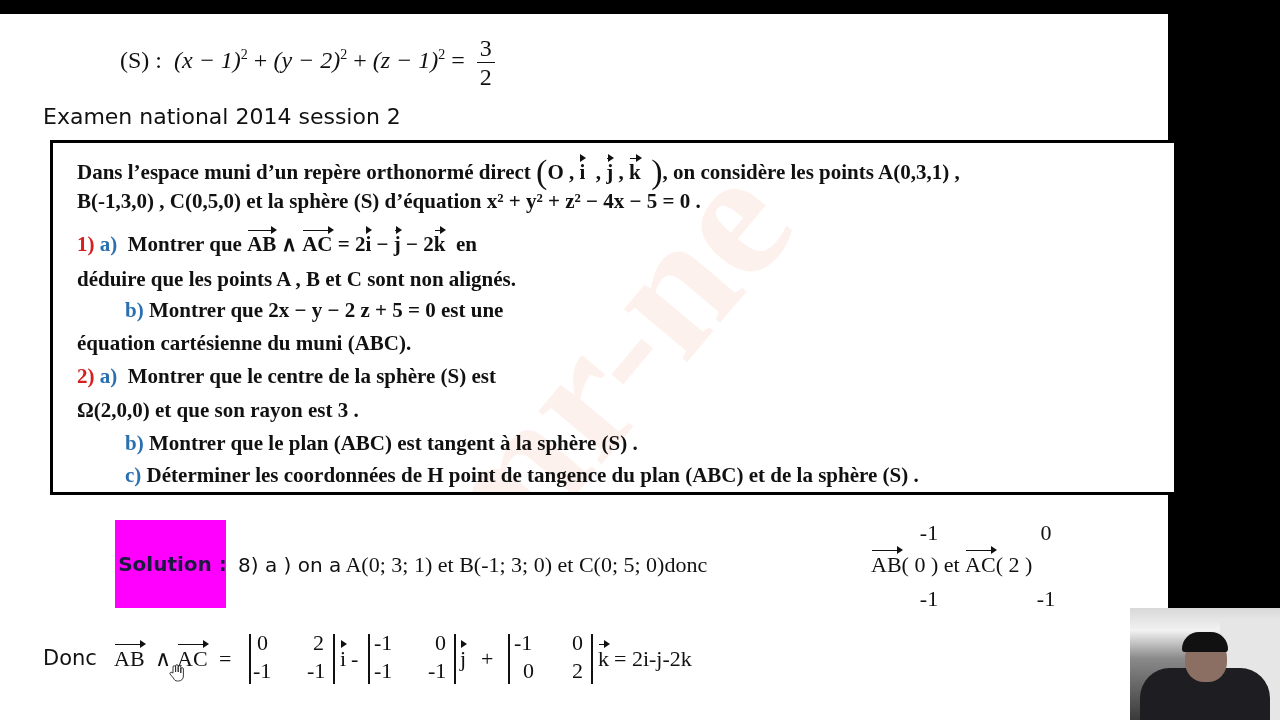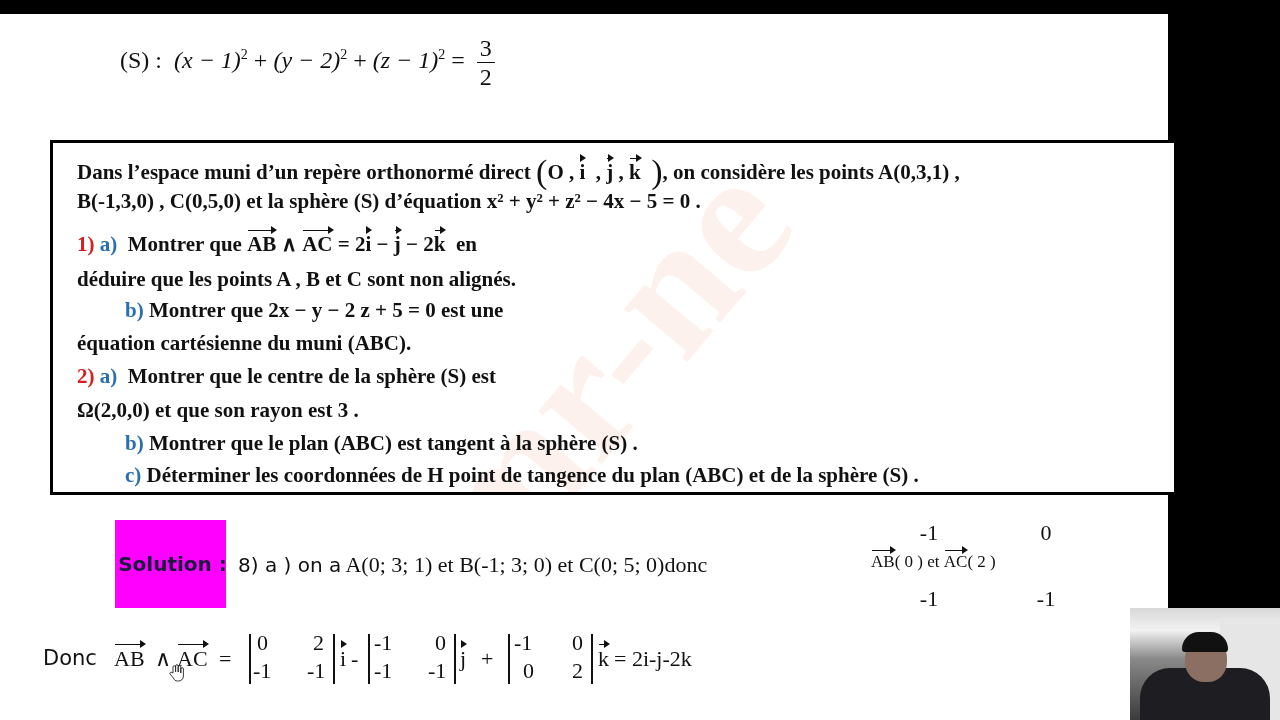--- a/index.html
+++ b/index.html
@@ -27,21 +27,21 @@
   .vec::before { content:""; position:absolute; left:1px; right:1px; top:-2px; border-top:1.5px solid #111; }
   .vec::after { content:""; position:absolute; right:-1px; top:-6px; border-left:6px solid #111; border-top:4px solid transparent; border-bottom:4px solid transparent; }
   .bigparen { font-size:34px; font-weight:normal; vertical-align:-4px; }
 
   .solution-badge { position:absolute; left:115px; top:506px; width:111px; height:88px; background:#ff00ff; display:flex; align-items:center; justify-content:center; }
   .solution-badge span { font-family:"DejaVu Sans", sans-serif; font-weight:bold; font-size:20px; color:#1a1a40; white-space:nowrap; margin-left:4px; }
   .sol-text { position:absolute; left:238px; top:538px; font-size:22px; color:#111; white-space:nowrap; }
   .sol-text .s { font-family:"DejaVu Sans", sans-serif; font-size:20px; }
 
   .coord { position:absolute; font-size:22px; color:#111; text-align:center; width:40px; }
-  .vec-label { position:absolute; top:538px; font-size:17px; color:#111; white-space:nowrap; }
+  .vec-label { position:absolute; top:538px; font-size:22px; color:#111; white-space:nowrap; }
 
   .donc-line { position:absolute; left:43px; top:620px; height:60px; width:720px; font-size:22px; color:#111; }
   .donc-line .abs { position:absolute; }
   .det-bar { position:absolute; width:2px; background:#111; }
 
   .cursor { position:absolute; left:168px; top:650px; width:18px; height:20px; }
 
   .webcam { position:absolute; left:1130px; top:608px; width:150px; height:112px; background:linear-gradient(180deg,#d8d8d8 0%, #f2f2f2 20%, #8a8a8a 45%, #3a3a3a 100%); overflow:hidden; }
   .webcam .wall { position:absolute; right:0; top:10px; width:60px; height:102px; background:#e6e6e6; }
   .webcam .person-body { position:absolute; left:10px; top:60px; width:130px; height:60px; background:#1d1d22; border-radius:30px 30px 0 0; }
@@ -57,20 +57,21 @@
     <span>(S) :</span>&nbsp;
     <span><i>(x − 1)</i><sup>2</sup></span> +
     <span><i>(y − 2)</i><sup>2</sup></span> +
     <span><i>(z − 1)</i><sup>2</sup></span> =
     <span class="frac">
       <span class="num">3</span>
       <span class="den">2</span>
     </span>
   </div>
 
+  <div class="exam-title sans">Examen national 2014 session 2</div>
 
   <div class="exercise-box">
     <div class="watermark">mr-ne</div>
 
     <div class="ex-line" style="top:10px">
       <span>Dans l’espace muni d’un repère orthonormé direct</span>
       <span class="bigparen">(</span><span>O , <span class="vec">i</span> &nbsp;, <span class="vec">j</span> , <span class="vec">k</span> &nbsp;</span><span class="bigparen">)</span><span>, on considère les points  A(0,3,1) ,</span>
     </div>
 
     <div class="ex-line" style="top:46px">B(-1,3,0) , C(0,5,0) et la sphère (S) d’équation x² + y² + z² − 4x − 5 = 0 .</div>

